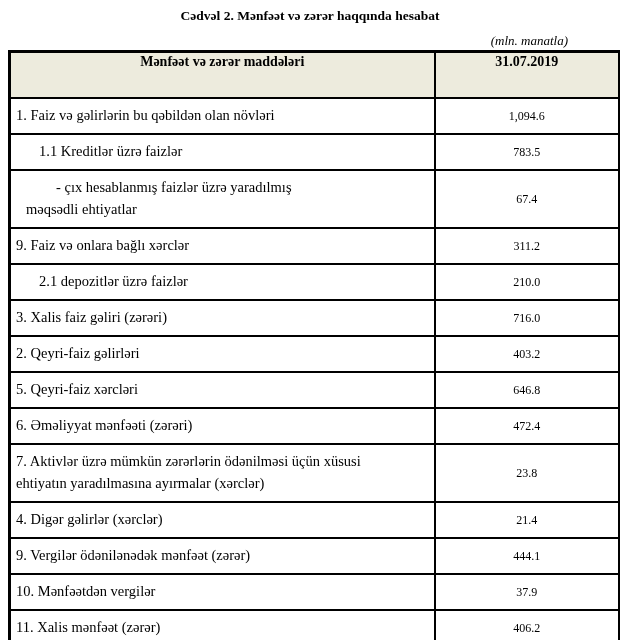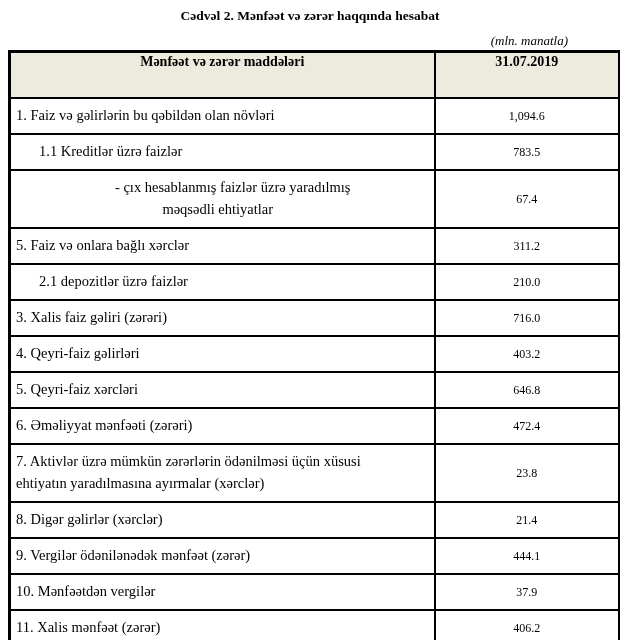--- a/index.html
+++ b/index.html
@@ -59,21 +59,20 @@
     vertical-align: top;
     padding: 5px 24px 7px 5px;
     font-size: 14.5px;
     line-height: 22px;
   }
   td.cell-label.indent-1 {
     padding-left: 28px;
   }
   td.cell-label.hang {
     padding-left: 15px;
-    text-align: center;
   }
   td.cell-label.hang .line1 {
     display: block;
     padding-left: 30px;
   }
   td.cell-label.hang .line2,
   td.cell-label .line1-full,
   td.cell-label .line2-full {
     display: block;
   }
@@ -116,52 +115,52 @@
         <td class="cell-value">783.5</td>
       </tr>
       <tr>
         <td class="cell-label hang">
           <span class="line1">- çıx hesablanmış faizlər üzrə yaradılmış</span>
           <span class="line2">məqsədli ehtiyatlar</span>
         </td>
         <td class="cell-value">67.4</td>
       </tr>
       <tr>
-        <td class="cell-label">5. Faiz və onlara bağlı xərclər</td>
+        <td class="cell-label">9. Faiz və onlara bağlı xərclər</td>
         <td class="cell-value">311.2</td>
       </tr>
       <tr>
         <td class="cell-label indent-1">2.1 depozitlər üzrə faizlər</td>
         <td class="cell-value">210.0</td>
       </tr>
       <tr>
         <td class="cell-label">3. Xalis faiz gəliri (zərəri)</td>
         <td class="cell-value">716.0</td>
       </tr>
       <tr>
-        <td class="cell-label">4. Qeyri-faiz gəlirləri</td>
+        <td class="cell-label">2. Qeyri-faiz gəlirləri</td>
         <td class="cell-value">403.2</td>
       </tr>
       <tr>
         <td class="cell-label">5. Qeyri-faiz xərcləri</td>
         <td class="cell-value">646.8</td>
       </tr>
       <tr>
         <td class="cell-label">6. Əməliyyat mənfəəti (zərəri)</td>
         <td class="cell-value">472.4</td>
       </tr>
       <tr>
         <td class="cell-label">
           <span class="line1-full">7. Aktivlər üzrə mümkün zərərlərin ödənilməsi üçün xüsusi</span>
           <span class="line2-full">ehtiyatın yaradılmasına ayırmalar (xərclər)</span>
         </td>
         <td class="cell-value">23.8</td>
       </tr>
       <tr>
-        <td class="cell-label">8. Digər gəlirlər (xərclər)</td>
+        <td class="cell-label">4. Digər gəlirlər (xərclər)</td>
         <td class="cell-value">21.4</td>
       </tr>
       <tr>
         <td class="cell-label">9. Vergilər ödənilənədək mənfəət (zərər)</td>
         <td class="cell-value">444.1</td>
       </tr>
       <tr>
         <td class="cell-label">10. Mənfəətdən vergilər</td>
         <td class="cell-value">37.9</td>
       </tr>

